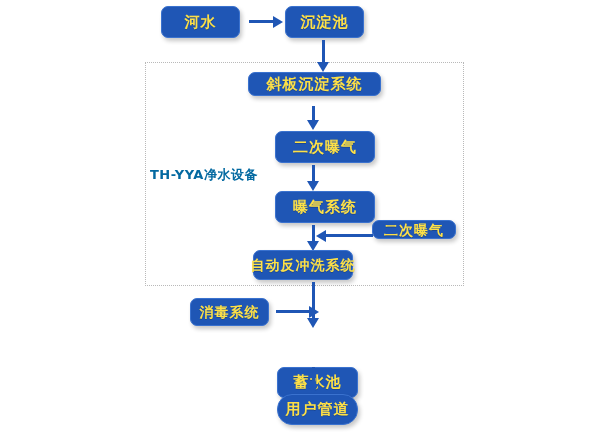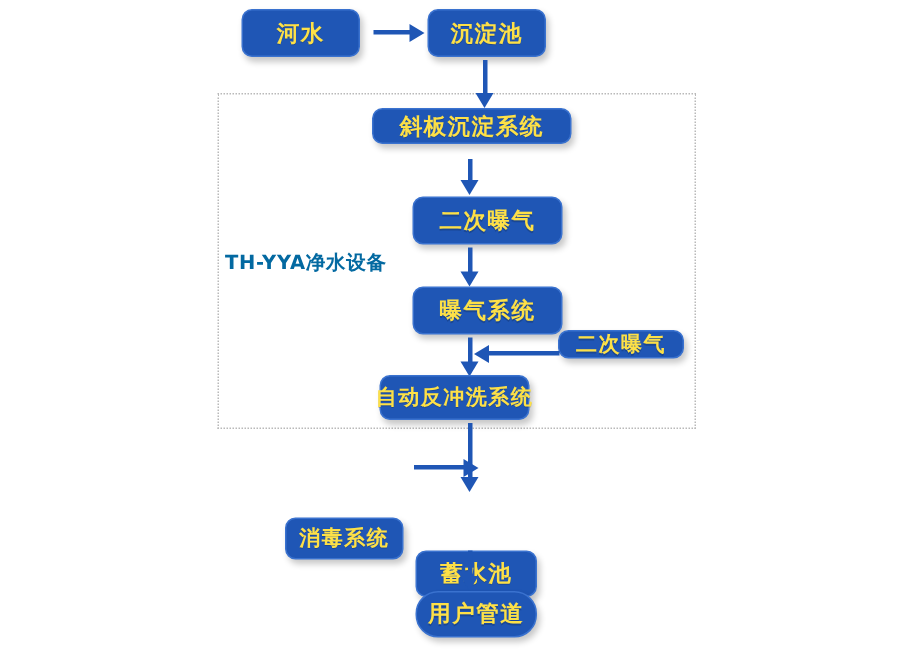--- a/index.html
+++ b/index.html
@@ -123,21 +123,21 @@
   <div class="conn conn-h" style="left:325px;top:234px;width:48px;"></div>
   <div class="arrow arrow-left" style="left:316px;top:230px;"></div>
 
   <div class="node" style="left:253px;top:250px;width:100px;height:30px;font-size:14px;">
     <span class="node-inner">自动反冲洗系统</span>
   </div>
 
   <div class="conn conn-v" style="left:312px;top:282px;height:38px;"></div>
   <div class="arrow arrow-down" style="left:307px;top:318px;"></div>
 
-  <div class="node" style="left:190px;top:298px;width:79px;height:28px;font-size:14px;margin-top:47px;">
+  <div class="node" style="left:190px;top:298px;width:79px;height:28px;font-size:14px;">
     <span class="node-inner">消毒系统</span>
   </div>
 
   <div class="conn conn-h" style="left:276px;top:310px;width:34px;"></div>
   <div class="arrow arrow-right" style="left:309px;top:306px;"></div>
 
   <div class="node" style="left:277px;top:334px;width:81px;height:31px;font-size:15px;margin-top:33px;">
     <span class="node-inner">蓄水池</span>
   </div>
 

